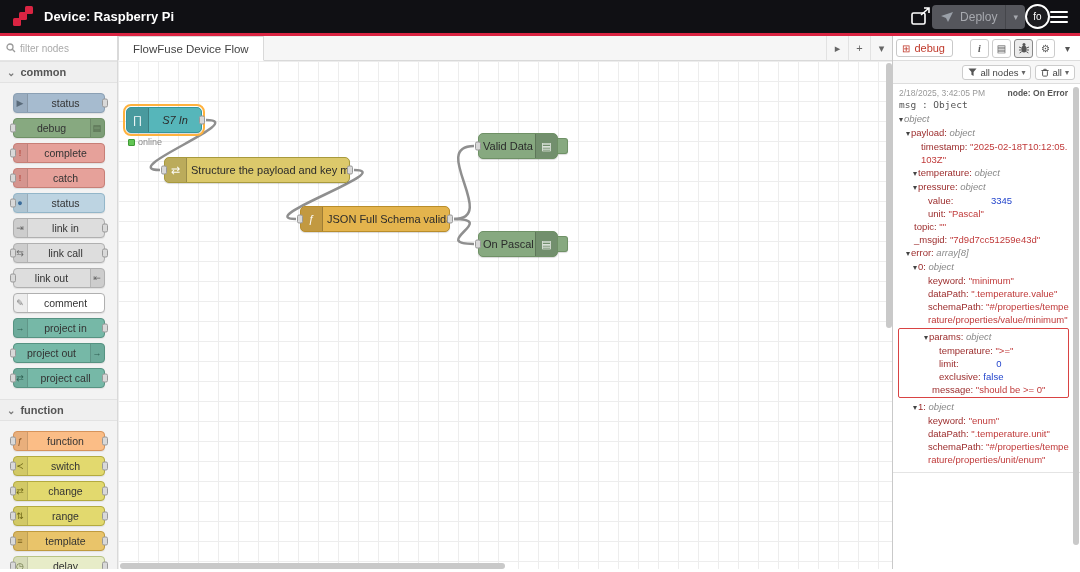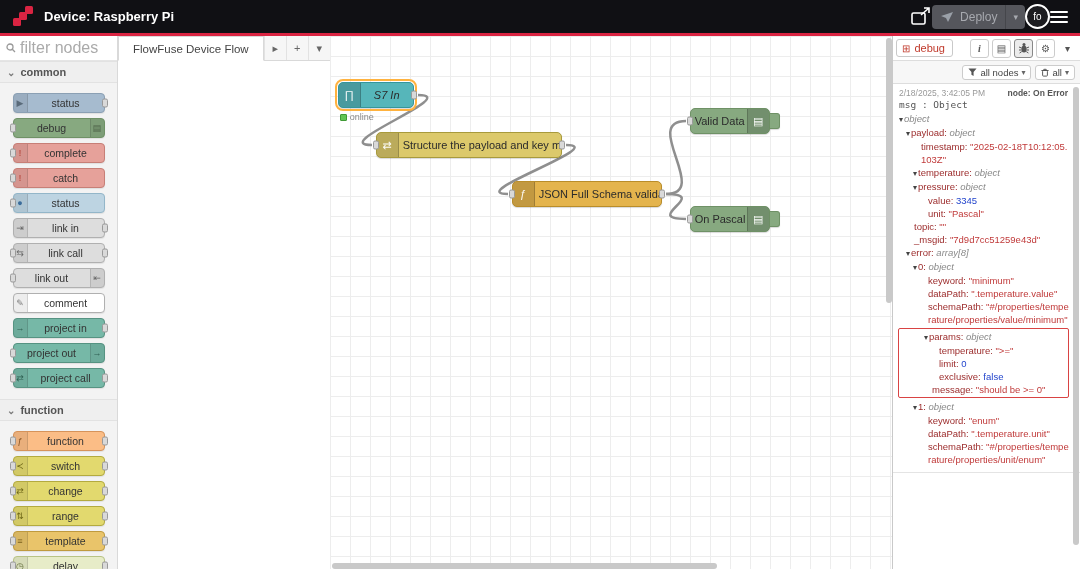--- a/index.html
+++ b/index.html
@@ -14,35 +14,35 @@
   .deploy-caret { border-left:1px solid #45464b; color:#a7a9af; font-size:9px; padding:0 7px; height:24px; display:flex; align-items:center; }
   .avatar { width:25px; height:25px; border-radius:50%; border:2px solid #fff; background:#1c1c20; color:#fff; font-size:10px; display:flex; align-items:center; justify-content:center; }
   .burger div { width:18px; height:2px; background:#fff; margin:3px 0; border-radius:1px; }
 
   
   .main { display:flex; height:533px; }
 
   
   .palette { width:118px; border-right:1px solid #d9d9d9; background:#f3f3f3; overflow:hidden; }
   .pal-search { height:25px; background:#fff; border-bottom:1px solid #e5e5e5; display:flex; align-items:center; padding:0 6px; gap:4px; }
-  .pal-search input { border:none; outline:none; width:86px; font-size:16px; color:#444; background:transparent; }
+  .pal-search input { border:none; outline:none; width:86px; font-size:10px; color:#444; background:transparent; }
   .pal-search input::placeholder { color:#aaa; }
   .pal-cat-header { height:22px; background:#efefef; border-top:1px solid #e2e2e2; border-bottom:1px solid #e2e2e2; display:flex; align-items:center; padding-left:7px; gap:5px; font-size:11px; font-weight:bold; color:#555; }
   .pal-caret { font-size:10px; color:#777; }
   .pal-body { padding:5px 0 6px 0; }
   .pal-node { position:relative; width:92px; height:20px; margin:5px auto; border:1px solid; border-radius:4px; display:flex; align-items:center; font-size:10.5px; color:#333; box-shadow:0 1px 1px rgba(0,0,0,.08); cursor:move; }
   .pal-icon { width:14px; height:100%; display:flex; align-items:center; justify-content:center; font-size:9px; color:#585858; background:rgba(0,0,0,.07); }
   .pal-icon.left { border-right:1px solid rgba(0,0,0,.12); border-radius:3px 0 0 3px; }
   .pal-icon.right { border-left:1px solid rgba(0,0,0,.12); border-radius:0 3px 3px 0; }
   .pal-label { flex:1; text-align:center; white-space:nowrap; overflow:hidden; }
   .port { position:absolute; width:6px; height:9px; background:#d9d9d9; border:1px solid #999; border-radius:2px; top:50%; transform:translateY(-50%); }
   .port.left { left:-4px; } .port.right { right:-4px; }
 
   
-  .work { flex:1; display:flex; flex-direction:row; min-width:0; }
+  .work { flex:1; display:flex; flex-direction:column; min-width:0; }
   .tabbar { height:25px; background:#f6f6f6; border-bottom:1px solid #d9d9d9; display:flex; align-items:stretch; }
   .tab { background:#fff; border:1px solid #d9d9d9; border-bottom-color:#fff; padding:0 14px; font-size:11.5px; color:#444; display:flex; align-items:center; margin-bottom:-1px; }
   .tab-tools { margin-left:auto; display:flex; }
   .tab-tool { width:22px; display:flex; align-items:center; justify-content:center; font-size:11px; color:#666; border-left:1px solid #e2e2e2; cursor:pointer; }
   .canvas { flex:1; position:relative; background-color:#fff; overflow:hidden;
     background-image:linear-gradient(to right,#ededed 1px,transparent 1px),linear-gradient(to bottom,#ededed 1px,transparent 1px);
     background-size:20px 20px; }
   .wires { position:absolute; left:0; top:0; width:100%; height:100%; }
   .wire { fill:none; stroke:#8f8f8f; stroke-width:2.5; }
   .fnode { position:absolute; height:26px; border:1px solid; border-radius:5px; display:flex; align-items:center; font-size:11px; color:#2b2b2b; box-shadow:0 1px 1px rgba(0,0,0,.15); cursor:move; }
@@ -73,21 +73,21 @@
   .dbg-body { flex:1; position:relative; overflow:hidden; background:#fff; }
   .dbg-msg { padding:2px 10px 6px 4px; border-bottom:1px solid #e4e4e4; }
   .dbg-meta { display:flex; justify-content:space-between; font-size:8.5px; color:#999; margin:2px 2px 1px 2px; }
   .dbg-meta .src { color:#555; font-weight:bold; }
   .dbg-summary { font-family:"DejaVu Sans Mono",monospace; font-size:9.5px; color:#555; margin:1px 0 2px 2px; }
   .dline { font-family:Liberation Sans, sans-serif; font-size:9.5px; line-height:13px; word-break:break-all; cursor:default; }
   .dcaret { color:#444; font-size:8px; margin-left:-8px; padding-right:1px; cursor:pointer; }
   .dkey { color:#9c2c2c; }
   .dval.t-meta { color:#8a8a8a; font-style:italic; }
   .dval.t-str { color:#c03a3a; }
-  .dval.t-num { color:#2244cc; }
+  .dval.t-num { color:#2244cc;margin-left:35px; }
   .dval.t-bool { color:#2244cc; }
   .redbox { border:1px solid #d94343; border-radius:2px; margin:2px 1px; padding:1px 2px; }
   .dbg-scroll { position:absolute; right:1px; top:3px; width:6px; height:calc(100% - 8px); }
   .dbg-scroll .sb-thumb { width:6px; left:0; top:0; height:96%; }
 
   svg.mini { display:block; }
 </style>
 </head>
 <body>
 

